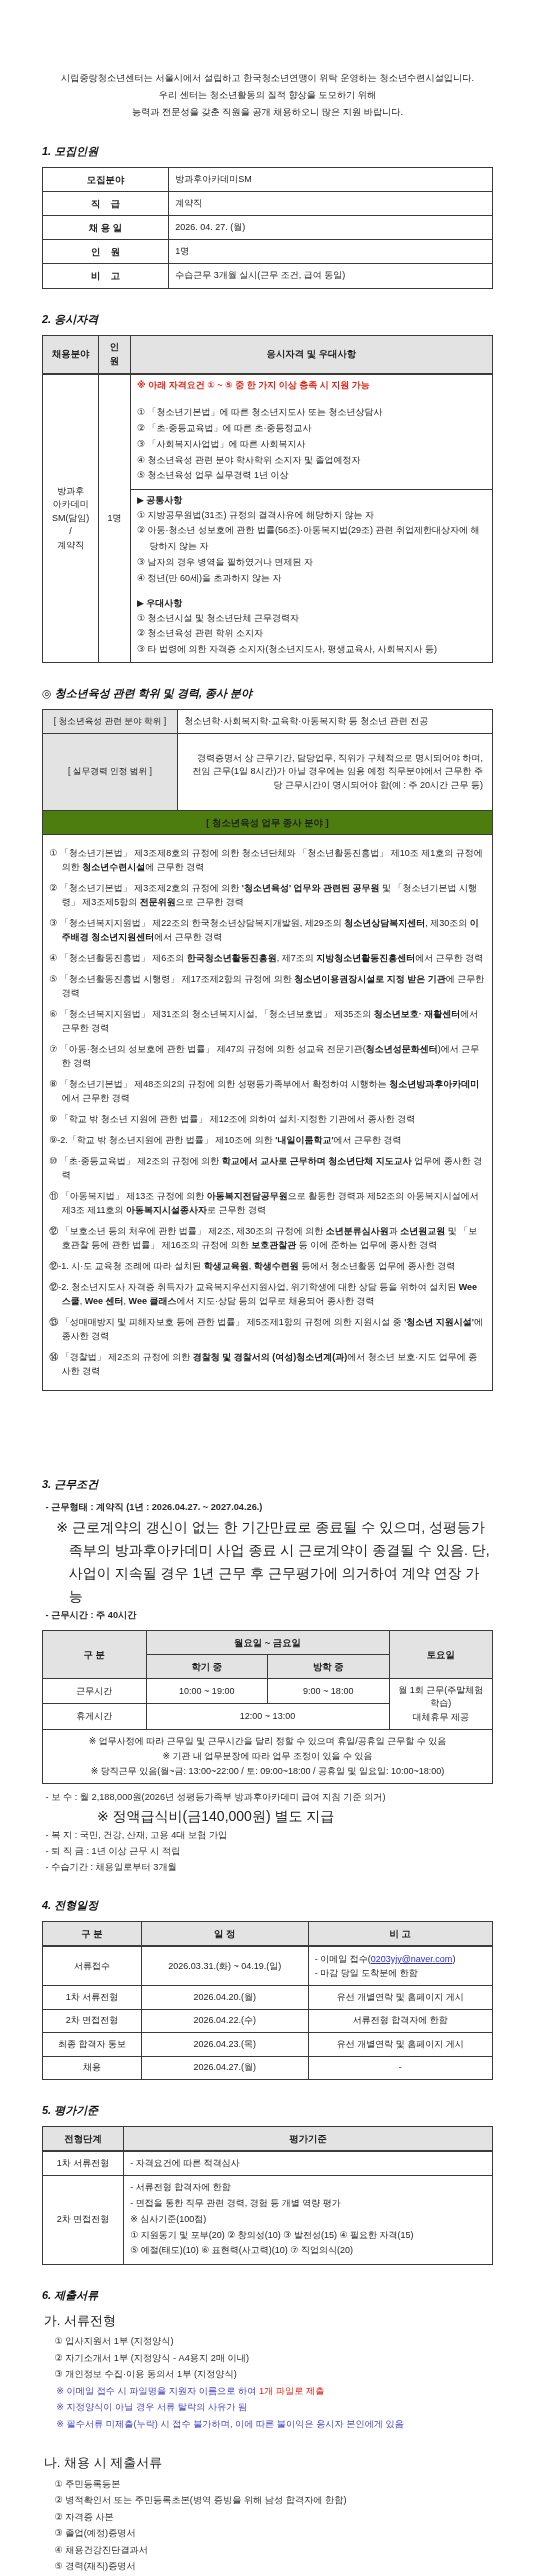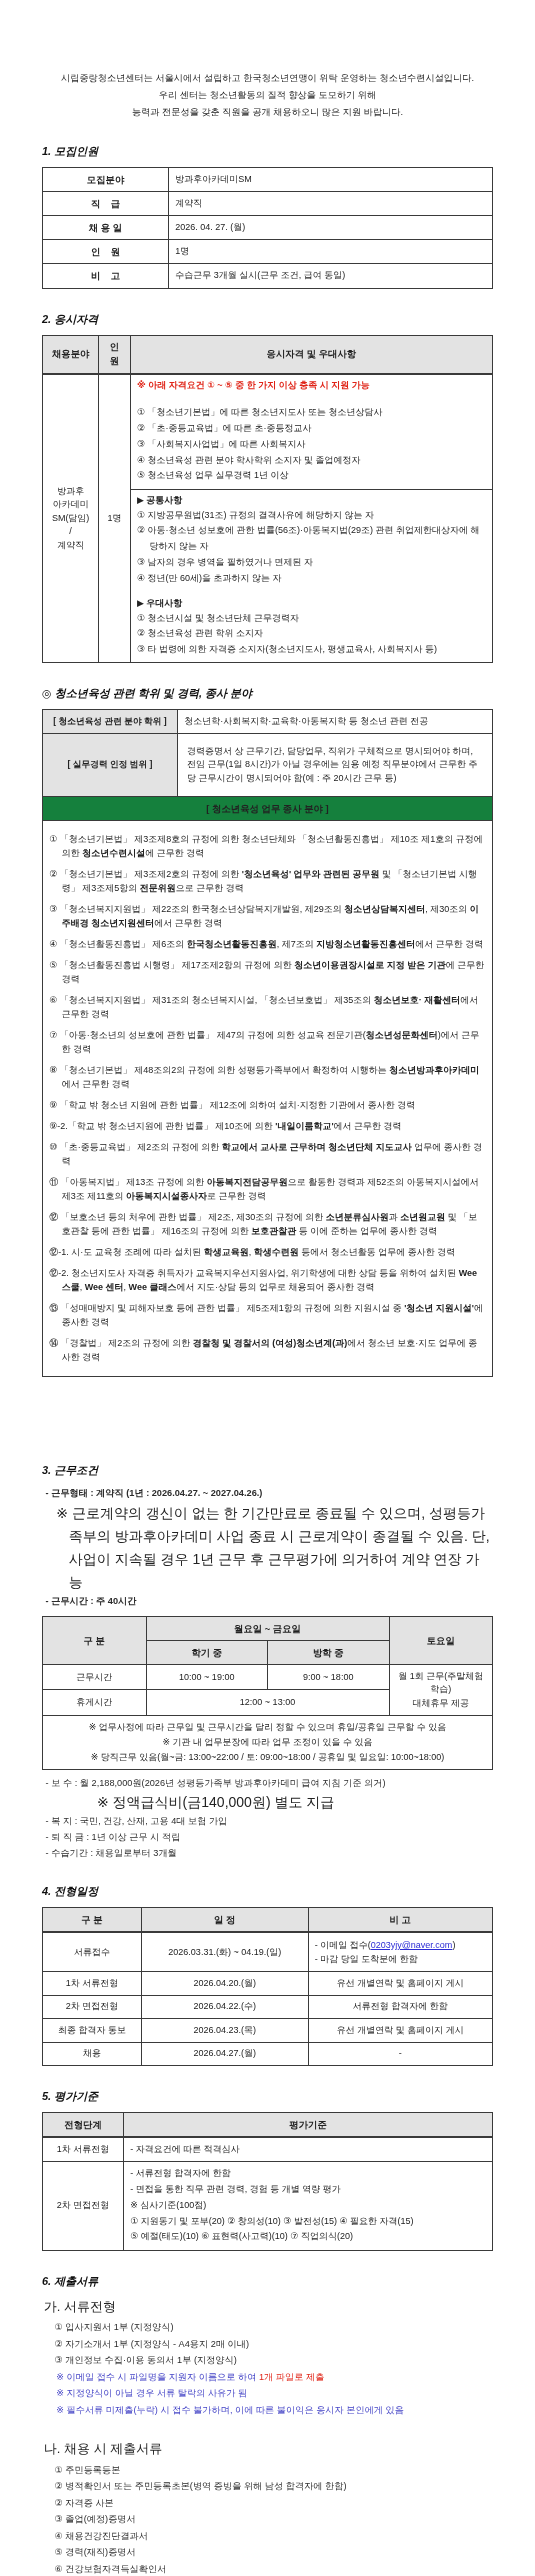--- a/index.html
+++ b/index.html
@@ -28,33 +28,33 @@
   .sub-h { font-size:13px; margin:9px 0 3.6px 1.8px; color:#222; }
   
   table { width:100%; border-collapse:collapse; font-size:9px; color:#222; }
   .tbl { border:1.8px solid #3a3a3a; margin-bottom:5.4px; }
   .tbl th, .tbl td { border:0.9px solid #3a3a3a; padding:4.5px 6.2px; vertical-align:middle; line-height:1.5; }
   .tbl th { background:#e3e3e3; font-weight:bold; text-align:center; font-size:9.4px; }
   .dbl thead th { border-bottom:2.7px double #3a3a3a; }
   .center { text-align:center; }
   .bold { font-weight:bold; }
   .pre { white-space:pre-line; }
-  .gray { background:#15803d; }
+  .gray { background:#4d7c0f; }
   .lab { text-align:center; font-weight:bold; white-space:pre; font-size:9.4px; }
   .val { text-align:left; padding-left:10.7px; }
   .tbl-recruit td { height:20.5px; }
   
   .cell-pad { padding:8px 9px; }
   .red { color:#e02417; font-weight:bold; }
   .blue { color:#4343c6; }
   .qual-list { margin-top:12.5px; }
   .qual-list div, .plain-item { padding-left:12.5px; text-indent:-12.5px; line-height:1.75; }
   .mt10 { margin-top:10.7px; }
   
-  .deg-label { text-align:center; font-weight:bold; background:#e3e3e3; font-size:8.7px; }
+  .deg-label { text-align:center; font-weight:normal; background:#e3e3e3; font-size:8.7px; }
   .work-items { padding:9px 10.7px; }
   .work-item { padding-left:12.5px; text-indent:-12.5px; line-height:1.55; margin:7.1px 0; }
   
   .cond-line { font-size:9.2px; line-height:1.7; margin-left:3.6px; }
   .cond-line.bold { font-weight:bold; }
   .cond-note { font-size:14px; line-height:1.65; margin-left:14.3px; padding-left:12.5px; text-indent:-12.5px; color:#222; }
   .tbl-hours { margin-top:6.2px; }
   .tbl-hours td { text-align:center; }
   .hours-notes { text-align:left; }
   .hours-notes div { padding-left:12.5px; text-indent:-12.5px; line-height:1.65; }
@@ -165,21 +165,21 @@
         <col style="width:30%">
         <col>
       </colgroup>
     <tbody>
       <tr>
         <td class="deg-label">[ 청소년육성 관련 분야 학위 ]</td>
         <td class="val">청소년학·사회복지학·교육학·아동복지학 등 청소년 관련 전공</td>
       </tr>
       <tr>
         <td class="deg-label">[ 실무경력 인정 범위 ]</td>
-        <td class="val" style="padding:11px 9px;">경력증명서 상 근무기간, 담당업무, 직위가 구체적으로 명시되어야 하며, 전임 근무(1일 8시간)가 아닐 경우에는 임용 예정 직무분야에서 근무한 주당 근무시간이 명시되어야 함(예 : 주 20시간 근무 등)</td>
+        <td class="val" style="padding:18px 9px;text-align:right;">경력증명서 상 근무기간, 담당업무, 직위가 구체적으로 명시되어야 하며, 전임 근무(1일 8시간)가 아닐 경우에는 임용 예정 직무분야에서 근무한 주당 근무시간이 명시되어야 함(예 : 주 20시간 근무 등)</td>
       </tr>
       <tr>
         <td colspan="2" class="gray center bold" style="font-size:9.4px;">[ 청소년육성 업무 종사 분야 ]</td>
       </tr>
       <tr>
         <td colspan="2" class="work-items">
           <div class="work-item">① 「청소년기본법」 제3조제8호의 규정에 의한 청소년단체와 「청소년활동진흥법」 제10조 제1호의 규정에 의한 <b>청소년수련시설</b>에 근무한 경력</div>
           <div class="work-item">② 「청소년기본법」 제3조제2호의 규정에 의한 <b>'청소년육성' 업무와 관련된 공무원</b> 및 「청소년기본법 시행령」 제3조제5항의 <b>전문위원</b>으로 근무한 경력</div>
           <div class="work-item">③ 「청소년복지지원법」 제22조의 한국청소년상담복지개발원, 제29조의 <b>청소년상담복지센터</b>, 제30조의 <b>이주배경 청소년지원센터</b>에서 근무한 경력</div>
           <div class="work-item">④ 「청소년활동진흥법」 제6조의 <b>한국청소년활동진흥원</b>, 제7조의 <b>지방청소년활동진흥센터</b>에서 근무한 경력</div>

